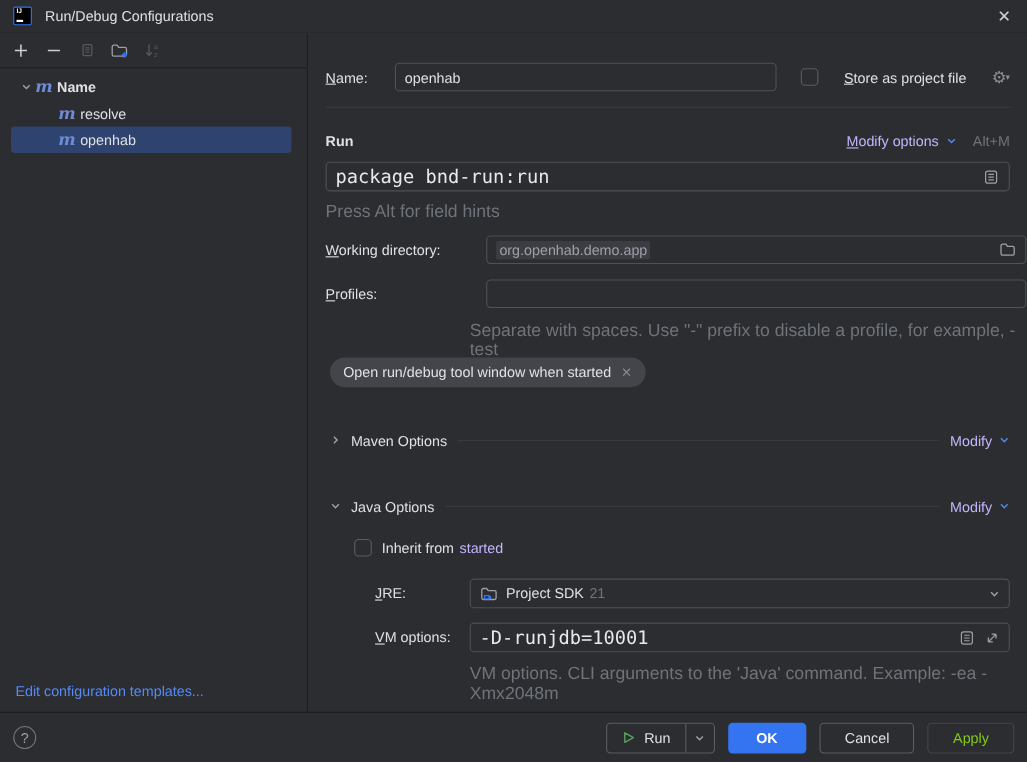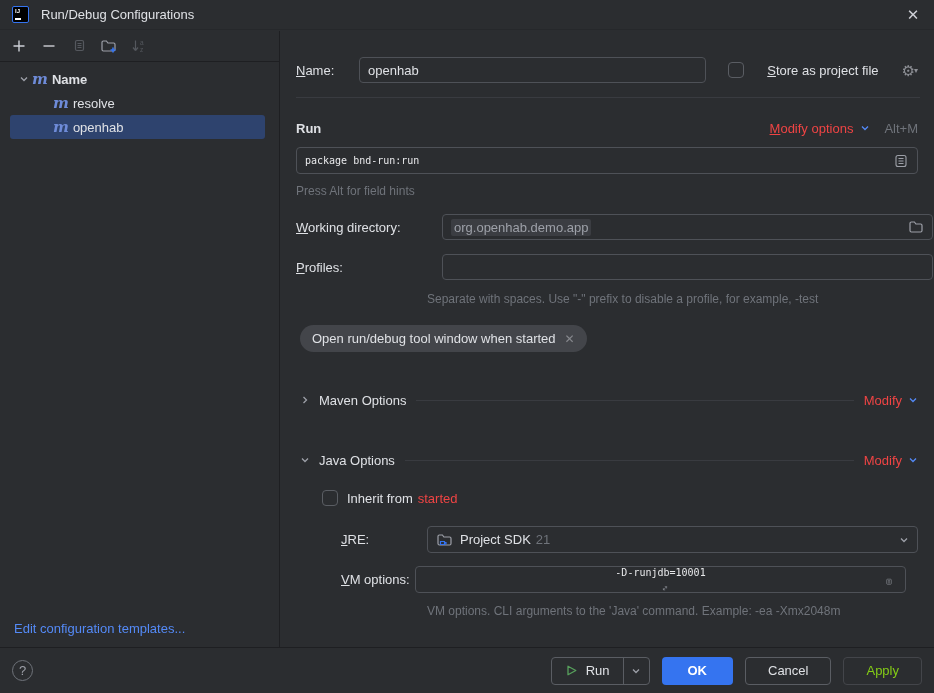--- a/index.html
+++ b/index.html
@@ -34,23 +34,23 @@
   .tree-label { margin-left:4px; }
   .root-label { font-weight:bold; }
   .edit-templates { position:absolute; left:14px; bottom:11px; color:#548af7; cursor:pointer; }
   
   .main { position:absolute; top:31px; left:281px; right:0; bottom:46px; }
   .row { position:absolute; display:flex; align-items:center; }
   .mnemonic { display:inline-block; }
   .mnemonic::first-letter { text-decoration:underline; }
   .field { border:1px solid #4e5157; border-radius:4px; background:#2b2d30;
     height:26px; display:flex; align-items:center; padding:0 8px; }
-  .mono { font-family:"DejaVu Sans Mono", monospace; font-size:10px; color:#e8e9eb; }
-  .hint { font-size:12px; color:#6f737a; }
-  .link { color:#ef4444; cursor:pointer; }
+  .mono { font-family:"DejaVu Sans Mono", monospace; font-size:17px; color:#e8e9eb; }
+  .hint { font-size:16px; color:#6f737a; }
+  .link { color:#c4b5fd; cursor:pointer; }
   .dim { color:#6f737a; }
   .checkbox { width:16px; height:16px; border:1px solid #5a5d63; border-radius:4px; flex:none; background:transparent; }
   .gear { color:#8c8e94; font-size:15px; line-height:15px; display:flex; align-items:flex-end; }
   .gear .mini { font-size:8px; color:#8c8e94; margin-left:-1px; }
   .sect-line { flex:1; height:1px; background:#393b40; margin:0 10px; }
   .chip { background:#3b3d42; color:#9da0a8; padding:1px 3px; border-radius:2px; }
   .tag { position:absolute; display:inline-flex; align-items:center; gap:9px;
     height:27px; background:#43454a; border-radius:14px; padding:0 12px; color:#dfe1e5; }
   .tag .x { color:#87898e; font-size:12px; }
   
@@ -242,21 +242,21 @@
         <span style="margin-left:7px;">Project SDK</span>
         <span class="dim" style="margin-left:5px;">21</span>
         <svg width="10" height="10" viewBox="0 0 10 10" style="margin-left:auto;">
             <path d="M2 3.5l3 3 3-3" stroke="#9da0a8" stroke-width="1.3" fill="none"></path>
           </svg>
       </div>
     </div>
 
     <div class="row" style="top:535px; left:60px; height:27px; right:16px;">
       <label class="mnemonic">VM options:</label>
-      <div class="field" style="position:absolute; left:74px; width:491px; height:27px;flex-direction:column;">
+      <div class="field" style="position:absolute; left:86px; width:491px; height:27px;">
         <span class="mono">-D-runjdb=10001</span>
         <svg width="16" height="16" viewBox="0 0 16 16" style="margin-left:auto;">
           <rect x="3" y="2.5" width="10" height="11" rx="2" stroke="#9da0a8" fill="none" stroke-width="1.1"></rect>
           <path d="M5.5 5.5h5M5.5 8h5M5.5 10.5h5" stroke="#9da0a8" stroke-width="1"></path>
         </svg>
         <svg width="14" height="14" viewBox="0 0 14 14" style="margin-left:8px;">
           <path d="M3.5 10.5l7-7M10.5 3.5h-4M10.5 3.5v4M3.5 10.5v-4M3.5 10.5h4" stroke="#9da0a8" stroke-width="1.2" fill="none"></path>
         </svg>
       </div>
     </div>

